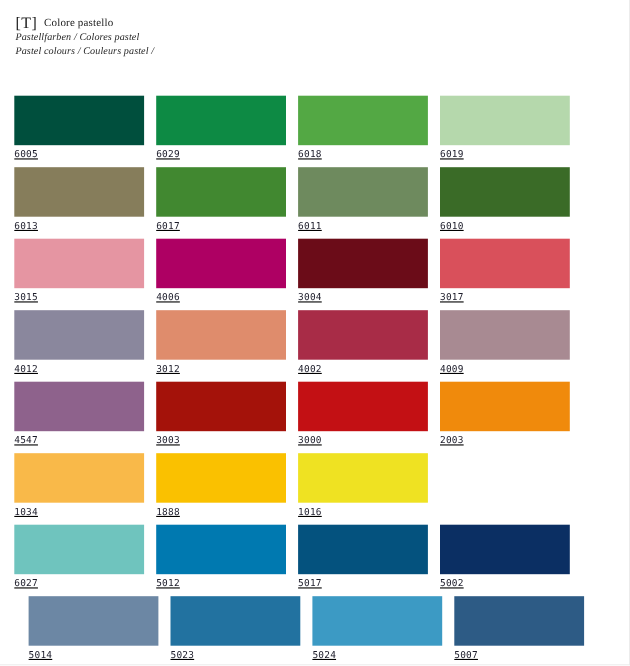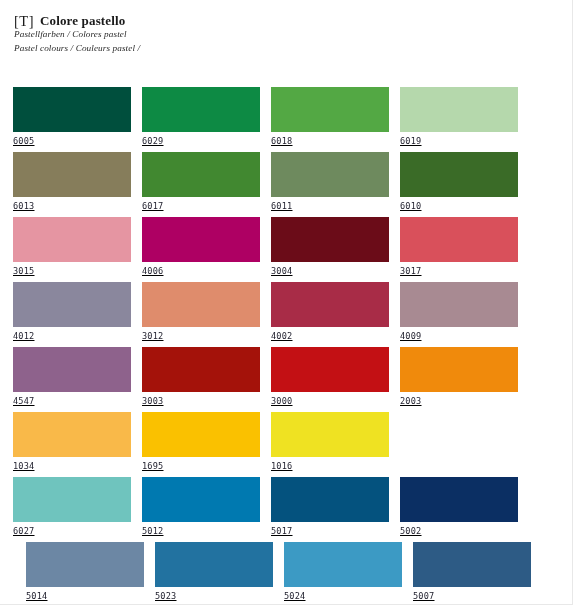--- a/index.html
+++ b/index.html
@@ -45,25 +45,24 @@
     font-family: "Liberation Serif", serif;
     font-size: 14.5px;
     color: #1a1a1a;
     letter-spacing: 0.5px;
     line-height: 1;
     position: relative;
     top: 1px;
   }
   .title-text {
     font-family: "Liberation Serif", serif;
-    font-size: 13px;
+    font-size: 10px;
     color: #1a1a1a;
     margin-left: 6px;
     letter-spacing: 0.15px;
-    font-weight: bold;
   }
   .subtitle {
     font-family: "Liberation Serif", serif;
     font-style: italic;
     font-size: 9.2px;
     color: #2a2a2a;
     letter-spacing: 0.1px;
     line-height: 10.5px;
     white-space: nowrap;
   }
@@ -208,21 +207,21 @@
           <div class="swatch-code">2003</div>
         </div>
       </div>
       <div class="grid-row">
         <div class="swatch-cell">
           <div class="swatch-chip" style="background-color: rgb(249, 185, 73);"></div>
           <div class="swatch-code">1034</div>
         </div>
         <div class="swatch-cell">
           <div class="swatch-chip" style="background-color: rgb(250, 193, 0);"></div>
-          <div class="swatch-code">1695</div>
+          <div class="swatch-code">1888</div>
         </div>
         <div class="swatch-cell">
           <div class="swatch-chip" style="background-color: rgb(239, 226, 34);"></div>
           <div class="swatch-code">1016</div>
         </div>
       </div>
       <div class="grid-row">
         <div class="swatch-cell">
           <div class="swatch-chip" style="background-color: rgb(111, 196, 190);"></div>
           <div class="swatch-code">6027</div>

